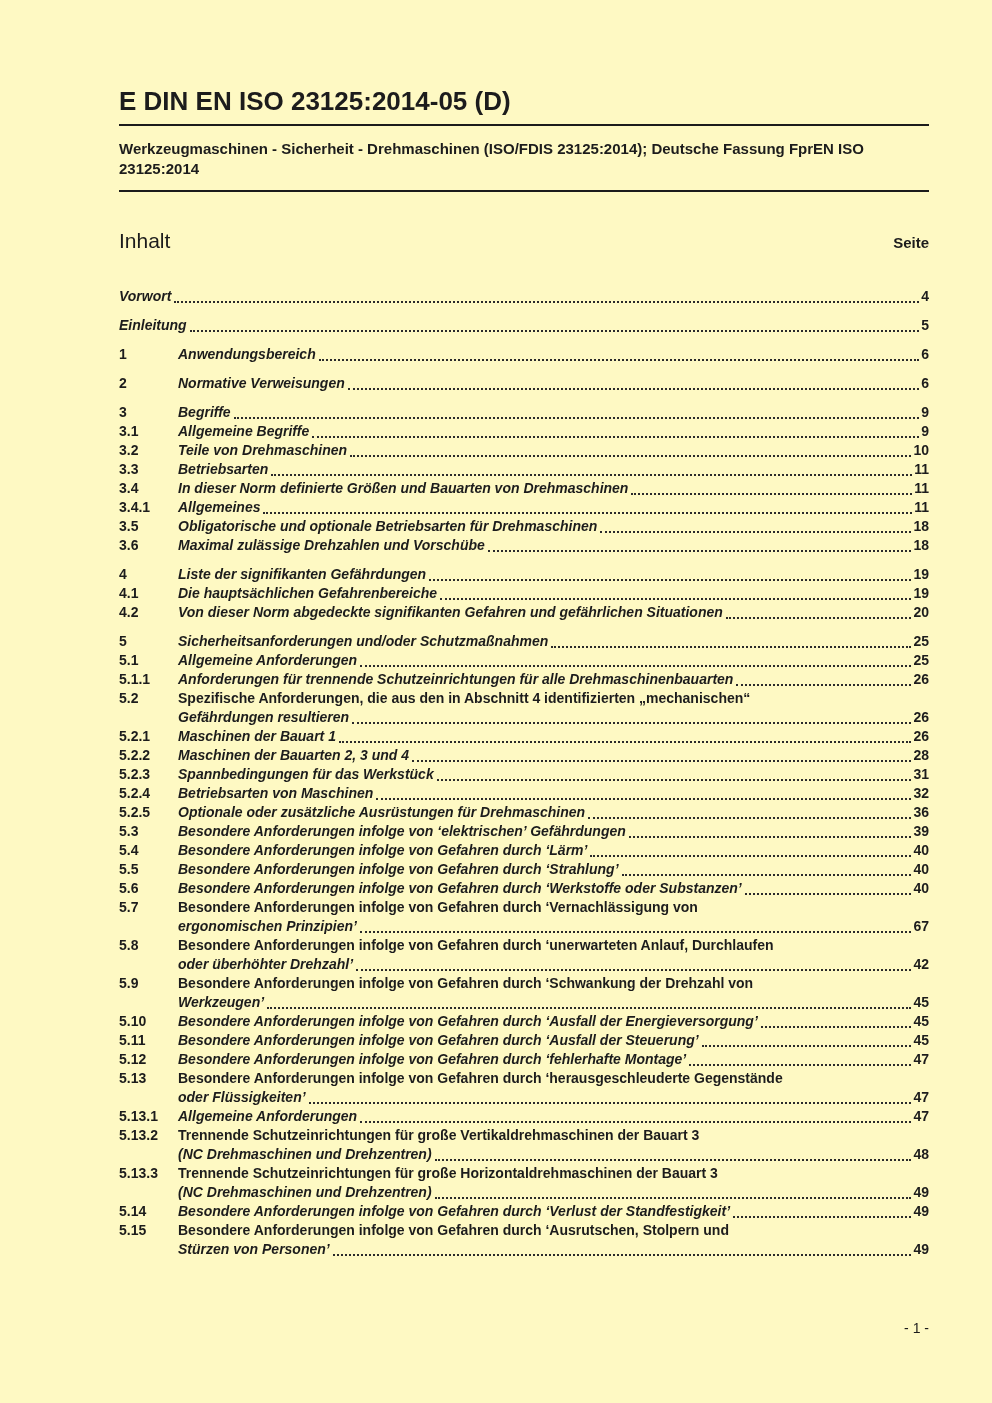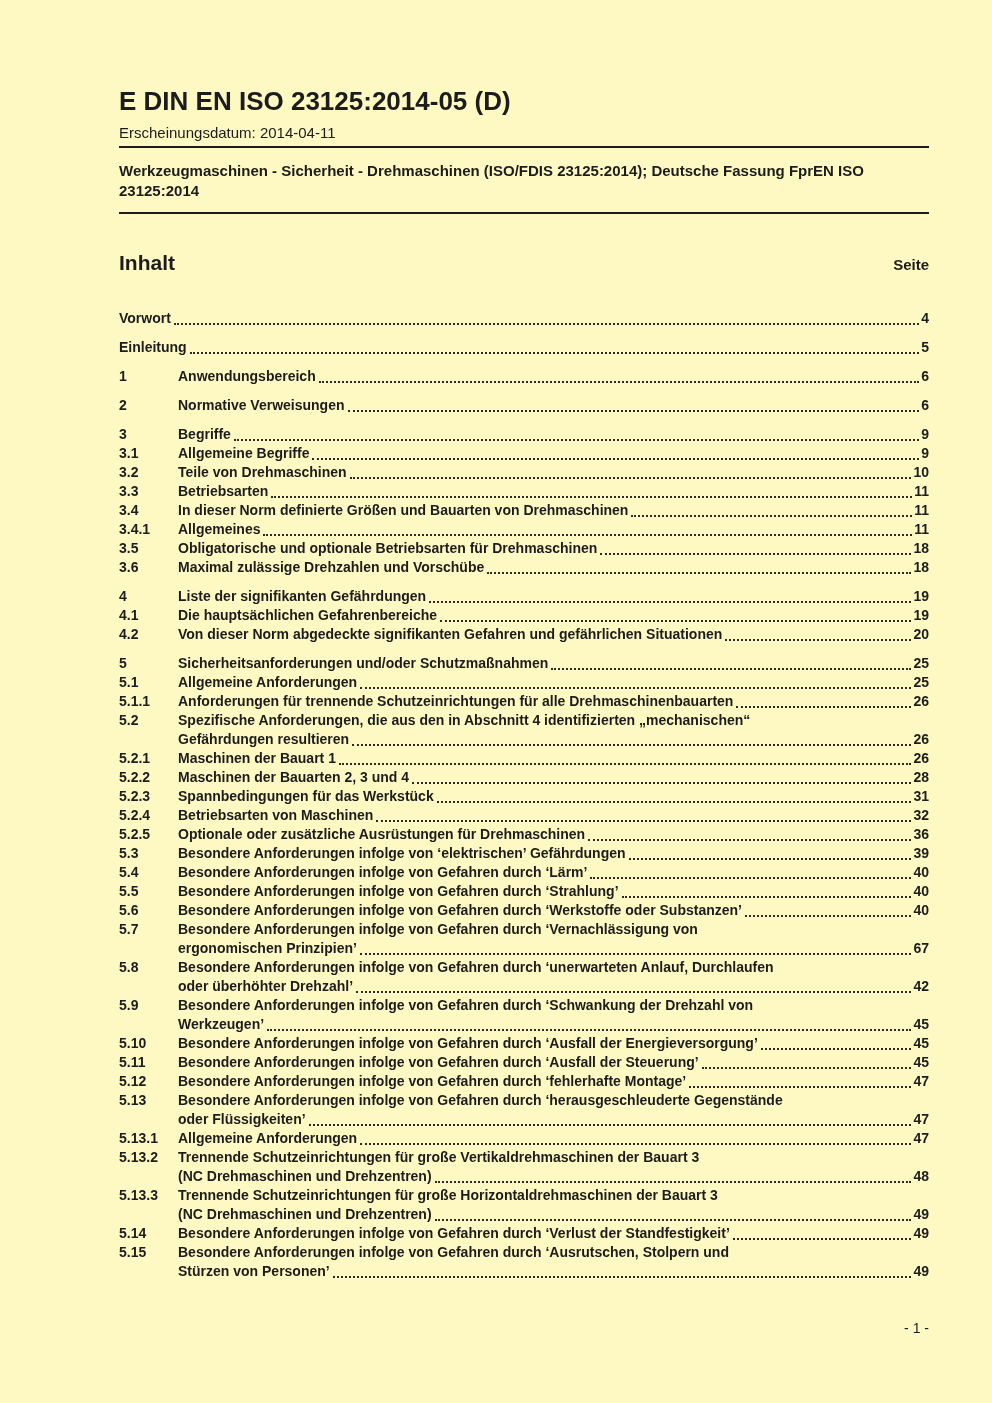--- a/index.html
+++ b/index.html
@@ -37,30 +37,30 @@
     font-size: 15px;
     font-weight: bold;
     line-height: 1.32;
   }
   .toc-header {
     display: flex;
     justify-content: space-between;
     align-items: baseline;
     margin: 37px 0 34px 0;
   }
-  .toc-heading { font-size: 21px; font-weight: bold; text-align: center; }
+  .toc-heading { font-size: 21px; font-weight: normal; text-align: center; }
   .toc-page-label { font-size: 15px; font-weight: bold; }
   .toc { font-size: 14px; font-weight: bold; line-height: 19px; }
   .toc-entry { display: flex; }
   .toc-entry.gap { margin-top: 10px; }
   .toc-num { flex: none; width: 59px; }
   .toc-body { flex: 1; min-width: 0; }
   .toc-prev-line { white-space: nowrap; }
   .toc-lastline { display: flex; align-items: flex-end; }
-  .toc-text { flex: none; white-space: nowrap; }
+  .toc-text { flex: none; white-space: nowrap; font-style: italic; }
   .toc-leader {
     flex: 1;
     min-width: 10px;
     border-bottom: 2px dotted #2a2a2a;
     margin: 0 2px 3px 3px;
   }
   .toc-page { flex: none; }
   .footer {
     position: absolute;
     top: 1320px;
@@ -69,21 +69,20 @@
     font-weight: normal;
   }
 </style>
 </head>
 <body>
 
 <div class="page">
 
   <header>
     <h1 class="doc-number">E DIN EN ISO 23125:2014-05 (D)</h1>
-    <div class="release">Erscheinungsdatum: 2014-04-11</div>
     <hr class="rule">
     <h2 class="doc-title">Werkzeugmaschinen - Sicherheit - Drehmaschinen (ISO/FDIS 23125:2014); Deutsche Fassung FprEN ISO 23125:2014</h2>
     <hr class="rule">
   </header>
 
   <div class="toc-header">
     <span class="toc-heading">Inhalt</span>
     <span class="toc-page-label">Seite</span>
   </div>
 

